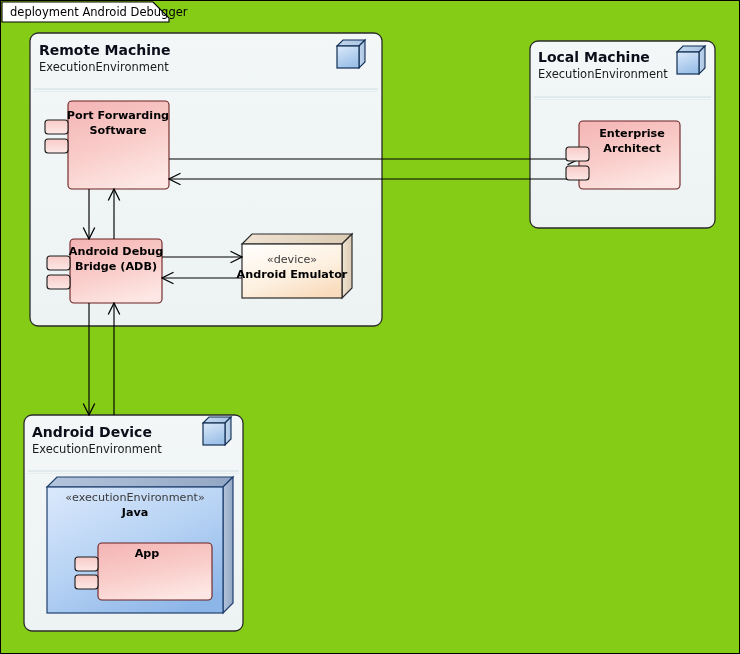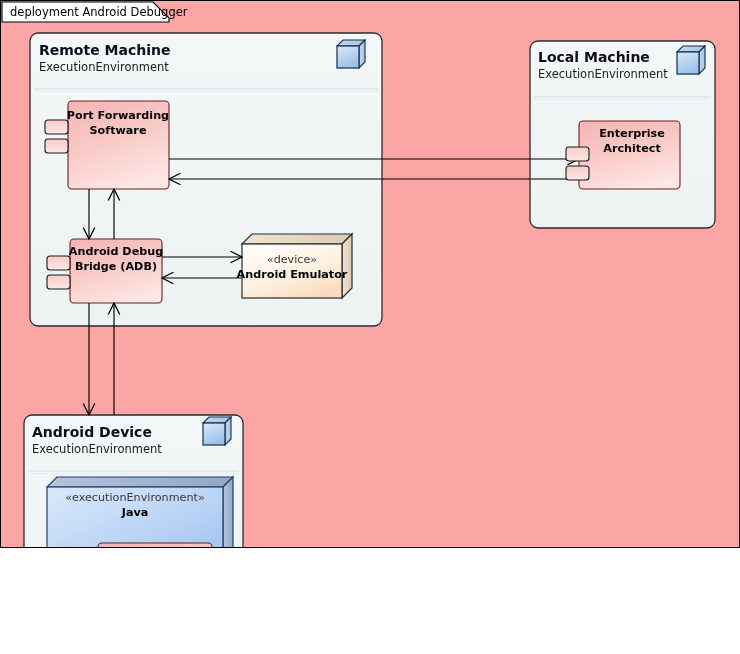--- a/index.html
+++ b/index.html
@@ -3,22 +3,22 @@
 <meta charset="utf-8">
 <style>
   * { box-sizing: border-box; }
   html, body {
     margin: 0; padding: 0;
     background: #ffffff;
     font-family: "DejaVu Sans", "Liberation Sans", sans-serif;
   }
   #canvas {
     position: relative;
-    width: 740px; height: 548px;
-    background: #fca5a5;
+    width: 740px; height: 654px;
+    background: #84cc16;
     border: 1px solid #000000;
     overflow: hidden;
   }
   svg.layer { position: absolute; left: 0; top: 0; width: 740px; height: 654px; }
   svg.layer text { font-family: "DejaVu Sans", "Liberation Sans", sans-serif; }
   .tab-label { font-size: 11.5px; fill: #000000; }
   .node-title { font-size: 14px; font-weight: bold; fill: #0d0d1a; }
   .node-sub { font-size: 11.5px; fill: #1a1a1a; }
   .comp-label { font-size: 11.2px; font-weight: bold; fill: #000000; }
   .stereo { font-size: 11.2px; fill: #3a3a3a; }

